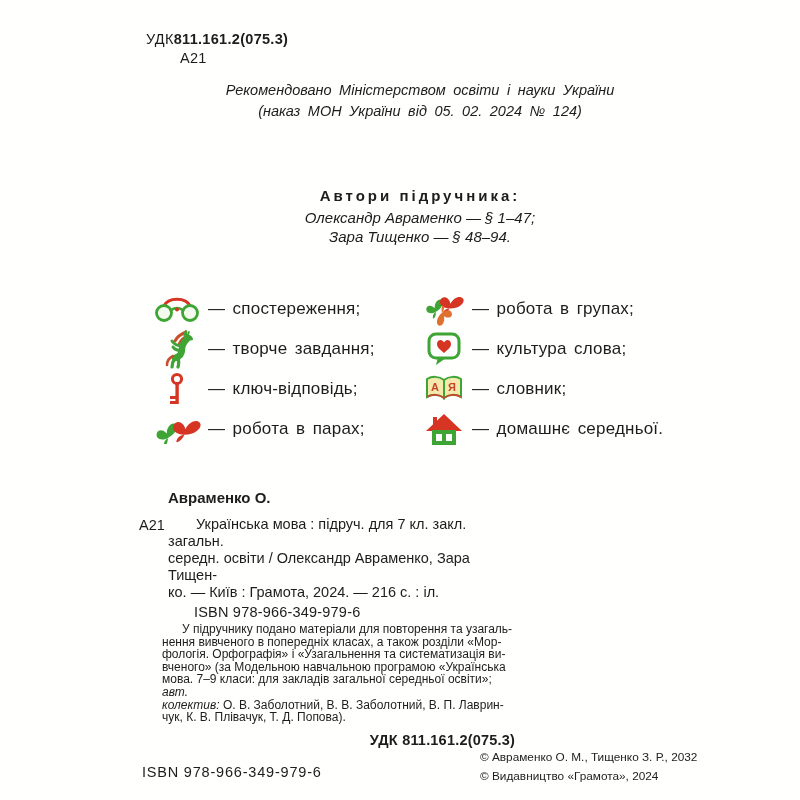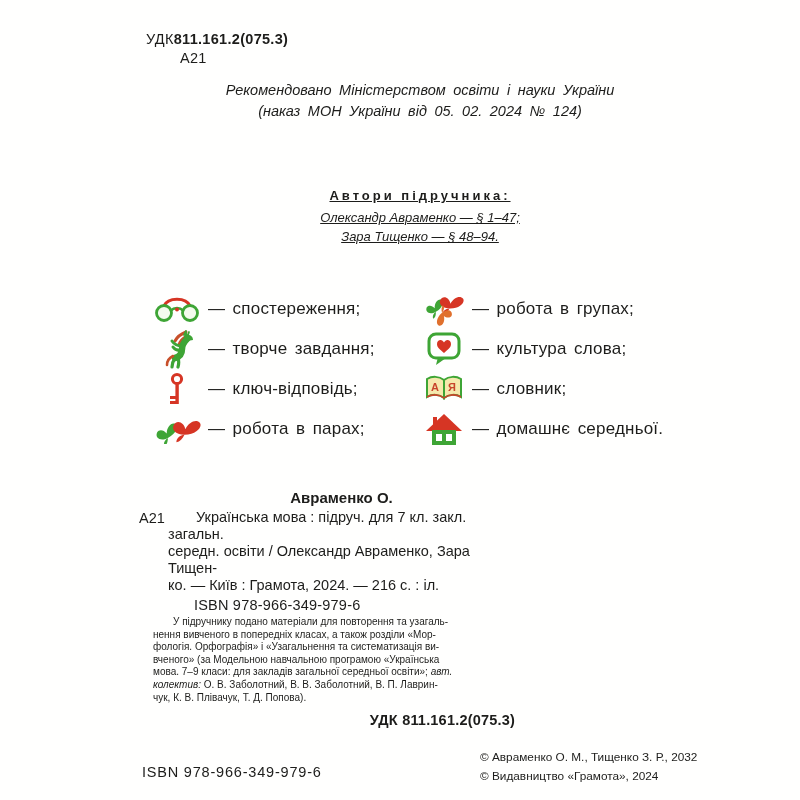--- a/index.html
+++ b/index.html
@@ -13,41 +13,41 @@
   
   .udk-top{position:absolute;left:146px;top:30px;font-size:14.5px;letter-spacing:.3px;line-height:19px;}
   .udk-top .udk-code{margin-left:0;font-weight:bold;}
   .udk-top .udk-sign{margin-left:34px;}
 
   
   .recommendation{position:absolute;left:140px;top:80px;width:560px;text-align:center;
     font-style:italic;font-size:14.5px;line-height:21px;word-spacing:3.5px;}
 
   
-  .authors{position:absolute;left:140px;top:186px;width:560px;text-align:center;font-size:13px;line-height:19px;text-decoration:underline;}
+  .authors{position:absolute;left:140px;top:186px;width:560px;text-align:center;font-size:15px;line-height:19px;}
   .authors-heading{font-weight:bold;letter-spacing:3px;margin-bottom:3px;}
   .authors-line{font-style:italic;}
 
   
   .legend-heading{position:absolute;left:140px;top:269px;width:560px;text-align:center;
     font-weight:bold;font-size:16px;letter-spacing:1.2px;}
   .legend{position:absolute;left:146px;top:291px;display:grid;
     grid-template-columns:62px 208px 56px auto;grid-auto-rows:36px;row-gap:4px;align-items:center;}
   .legend .icon-cell{justify-self:center;display:flex;align-items:center;justify-content:center;}
   .legend-label{font-size:17px;letter-spacing:.2px;word-spacing:2.5px;white-space:nowrap;}
   .defs-svg{position:absolute;width:0;height:0;}
 
   
   .imprint{position:absolute;left:137px;top:489px;width:378px;font-size:14.5px;line-height:17px;}
-  .imprint-author{font-weight:bold;font-size:15px;margin-left:31px;margin-bottom:3px;text-align:center;}
+  .imprint-author{font-weight:bold;font-size:15px;margin-left:31px;margin-bottom:10px;}
   .imprint-row{position:relative;}
   .imprint-sign{position:absolute;left:2px;top:1px;}
   .imprint-desc{margin-left:31px;text-indent:28px;white-space:pre-line;}
   .imprint-isbn{margin-left:57px;margin-top:3px;line-height:16px;letter-spacing:.2px;}
-  .imprint-annotation{margin-left:16px;margin-top:3px;width:356px;font-size:10px;line-height:12.6px;
+  .imprint-annotation{margin-left:25px;margin-top:3px;width:356px;font-size:12px;line-height:12.6px;
     white-space:pre-line;text-indent:20px;}
   .imprint-annotation em{font-style:italic;}
   .imprint-udk{font-weight:bold;text-align:right;margin-top:8px;font-size:14.5px;letter-spacing:.2px;}
 
   
   .footer-isbn{position:absolute;left:142px;top:764px;font-size:14.5px;letter-spacing:.8px;}
   .copyright{position:absolute;left:480px;top:748px;font-size:11.8px;line-height:19px;}
 </style>
 </head>
 <body>

